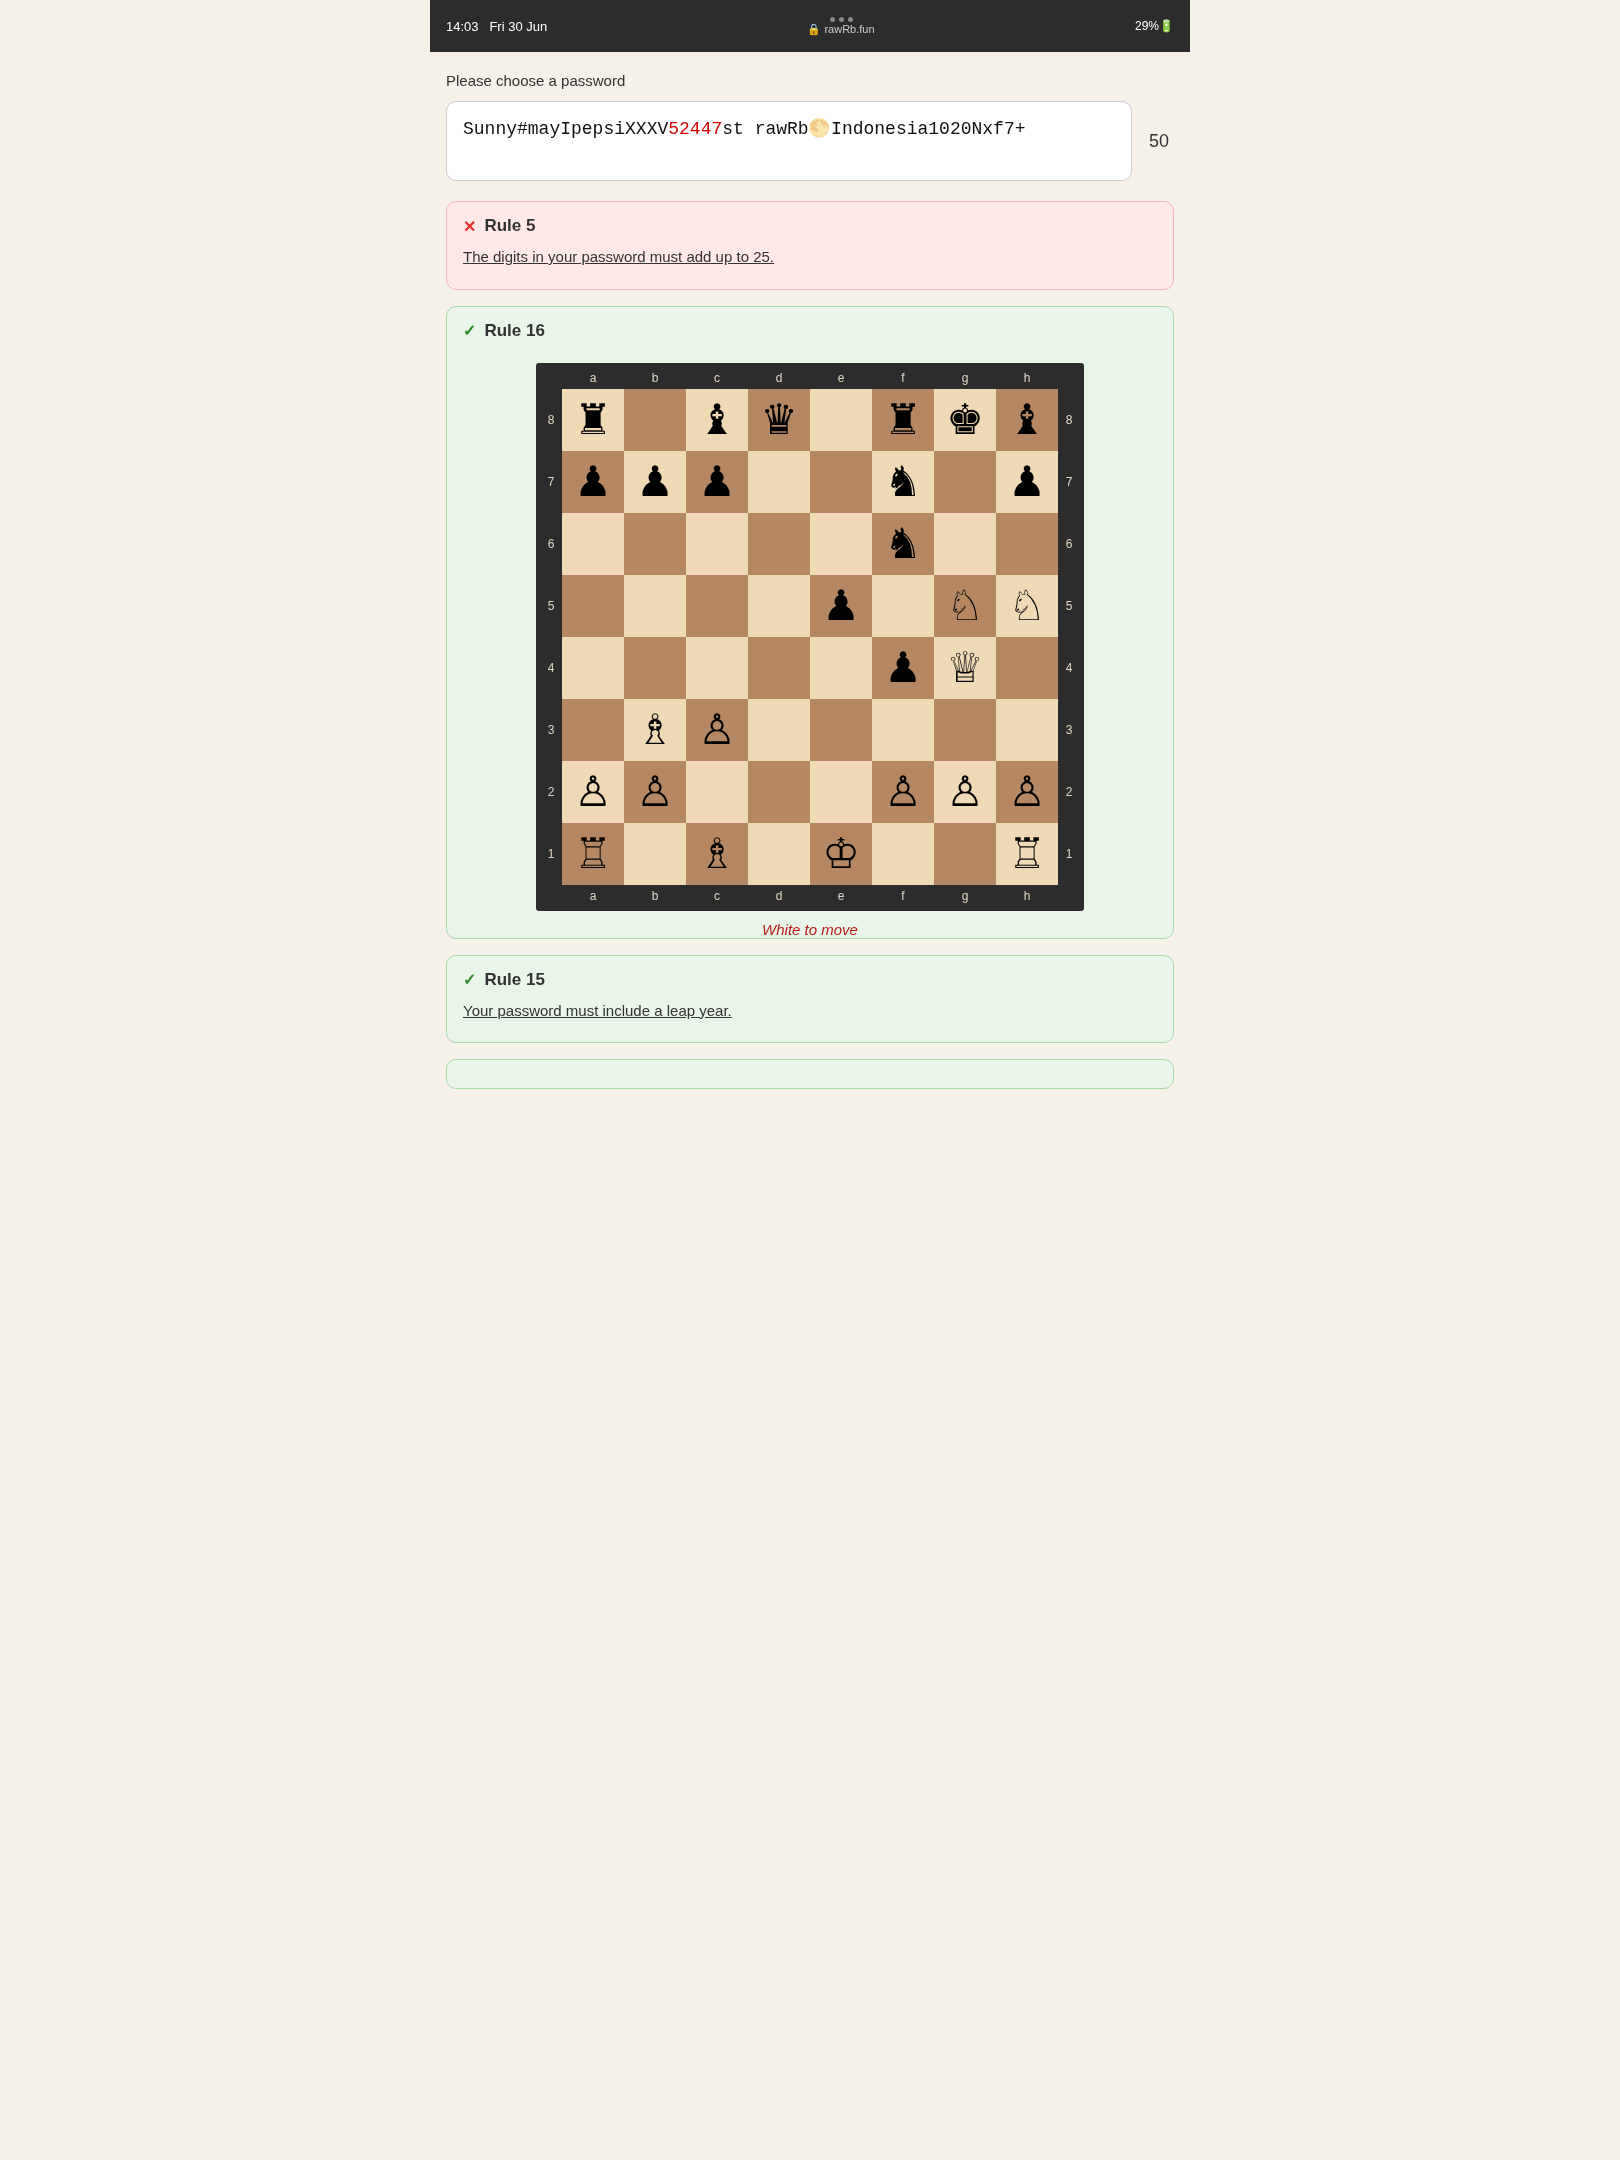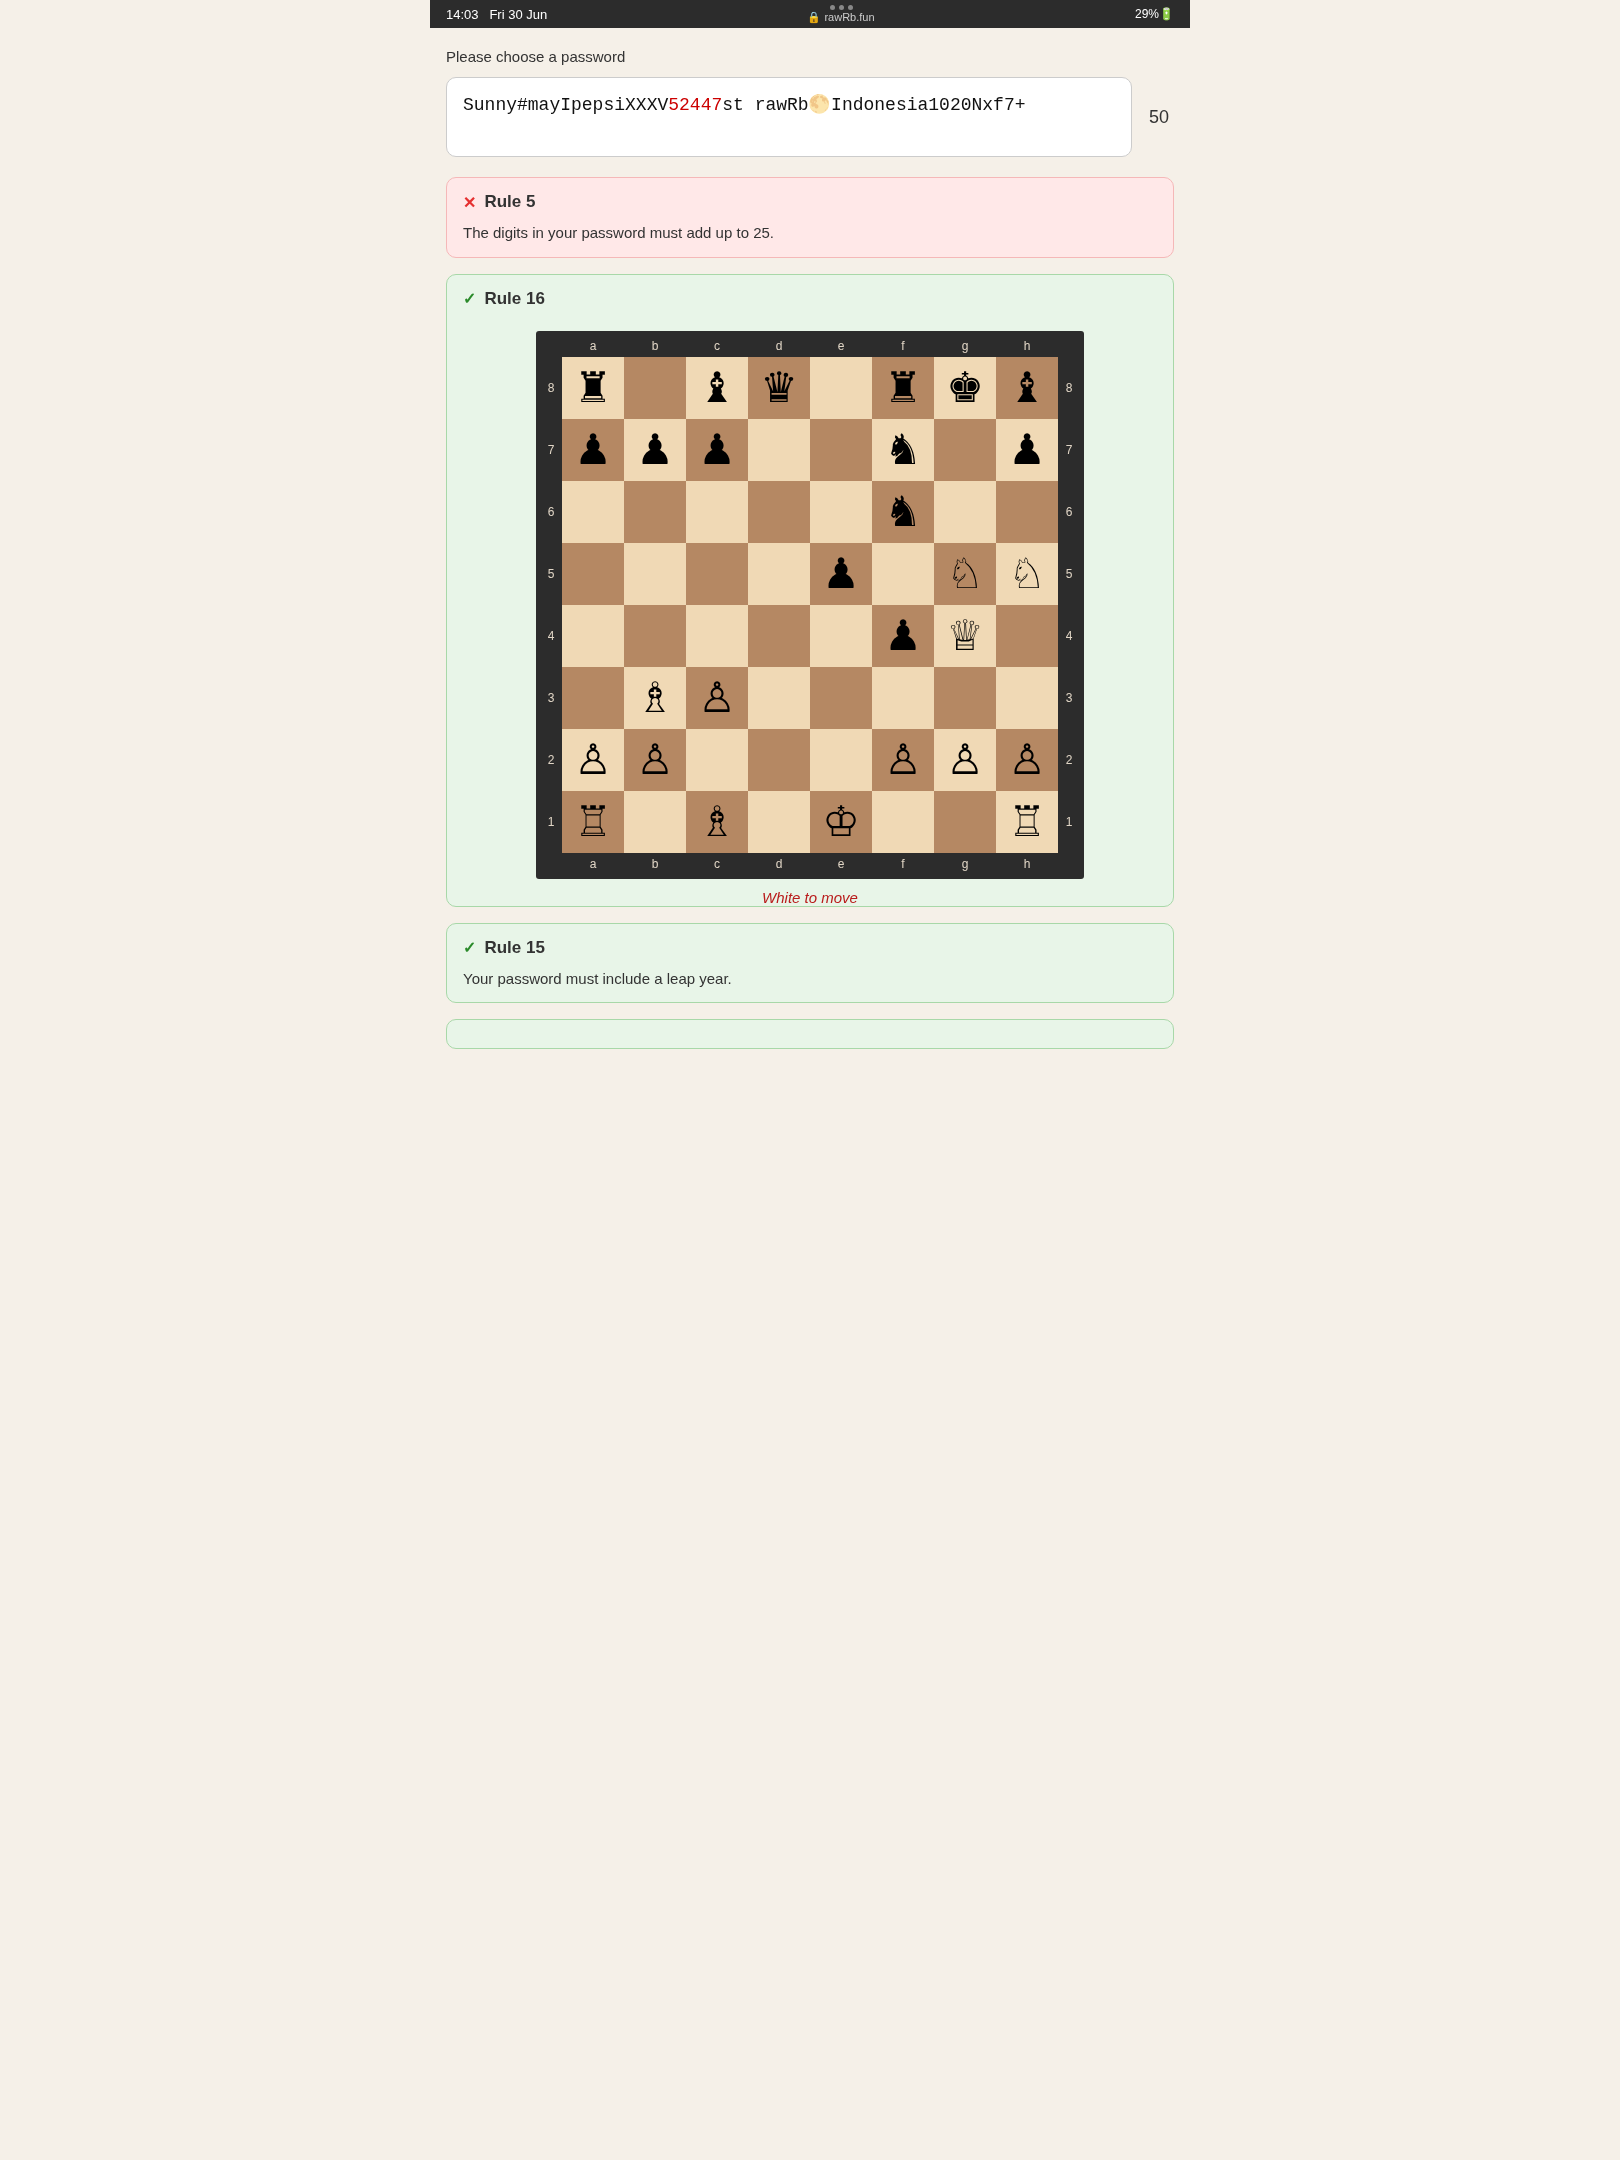--- a/index.html
+++ b/index.html
@@ -15,21 +15,21 @@
 
     
     .status-bar {
       background-color: #2c2c2c;
       color: white;
       display: flex;
       justify-content: space-between;
       align-items: center;
       padding: 6px 16px;
       font-size: 13px;
-      height: 28px;
+      height: 52px;
     }
     .status-bar-left { font-weight: 500; }
     .status-bar-center {
       display: flex;
       flex-direction: column;
       align-items: center;
       font-size: 11px;
     }
     .status-bar-dots { display: flex; gap: 4px; margin-bottom: 1px; }
     .status-dot { width: 5px; height: 5px; background: #888; border-radius: 50%; }
@@ -105,24 +105,25 @@
       font-weight: 600;
     }
 
     .rule-header-fail { color: #333; }
     .rule-header-pass { color: #333; }
 
     .rule-icon-fail { color: #e53030; font-size: 16px; }
     .rule-icon-pass { color: #2a8a2a; font-size: 16px; }
 
     .rule-body {
-      padding: 0 16px 12px;
+      padding: 0 16px 20px;
       font-size: 15px;
       color: #333;
       line-height: 1.5;
+      text-decoration: underline;
     }
 
     
     .chess-container {
       margin-top: 12px;
     }
 
     .chess-link {
       color: #c84b00;
       text-decoration: underline;

